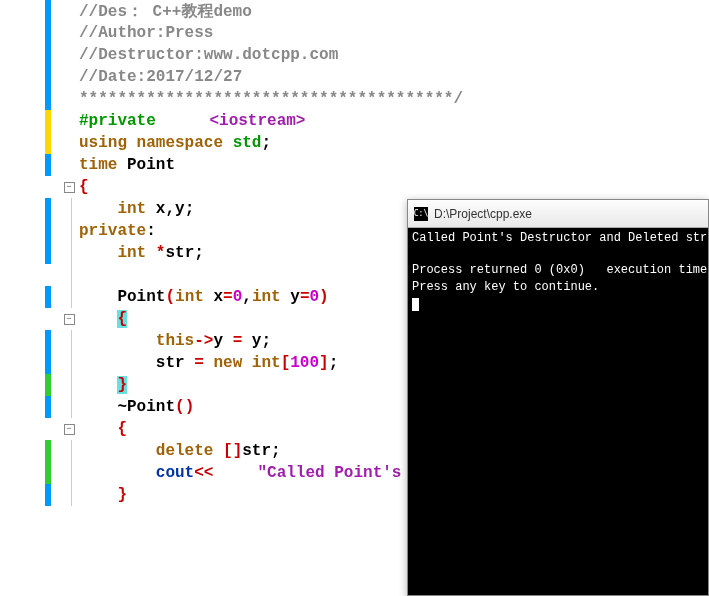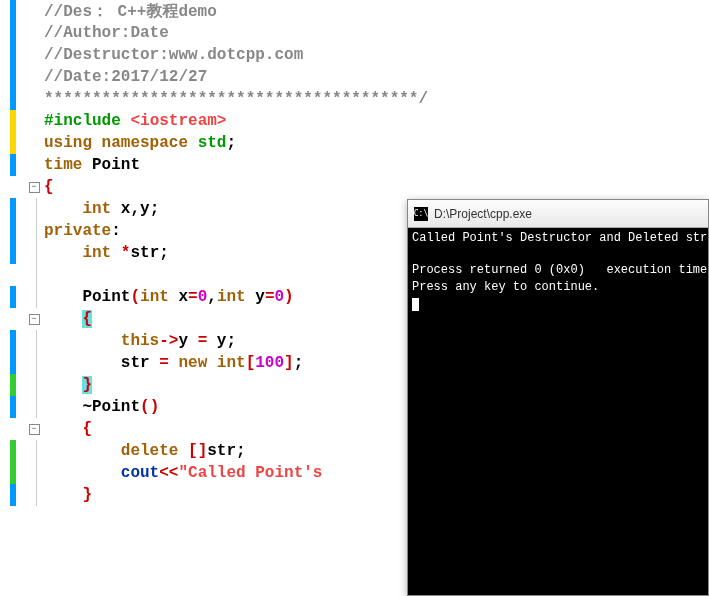--- a/index.html
+++ b/index.html
@@ -12,20 +12,21 @@
       overflow: hidden;
       position: relative;
     }
     .editor {
       position: absolute;
       top: 0;
       left: 0;
       width: 709px;
       height: 596px;
       background: #fff;
+      padding-left: 35px;
     }
     .line {
       display: flex;
       height: 22px;
       align-items: center;
       white-space: pre;
     }
     .gutter {
       width: 24px;
       height: 22px;
@@ -70,21 +71,21 @@
       height: 22px;
       background: #ccc;
       margin-left: 9px;
     }
     .code {
       padding-left: 4px;
       font-weight: bold;
     }
     .c-blue { color: #a16207; }
     .c-gray { color: #888888; }
-    .c-teal { color: #ef4444; }
+    .c-teal { color: #a21caf; margin-left: 44px; }
     .c-green { color: #009900; }
     .c-red { color: #cc0000; }
     .c-black { color: #000000; }
     .c-magenta { color: #cc00cc; }
     .c-dblue { color: #0033aa; margin-top: 44px; }
     .hl-cyan {
       background: #66e0e0;
     }
     .console-window {
       position: absolute;
@@ -135,25 +136,25 @@
       height: 13px;
       background: #fff;
       vertical-align: bottom;
     }
   </style>
 </head>
 <body>
 
 <div class="editor" id="editor">
     <div class="line"><div class="gutter"><div class="marker-blue"></div></div><div class="gutter" style="width: 16px;"></div><div class="code"><span></span><span class="c-gray">//Des： C++教程demo</span></div></div>
-    <div class="line"><div class="gutter"><div class="marker-blue"></div></div><div class="gutter" style="width: 16px;"></div><div class="code"><span></span><span class="c-gray">//Author:Date</span></div></div>
+    <div class="line"><div class="gutter"><div class="marker-blue"></div></div><div class="gutter" style="width: 16px;"></div><div class="code"><span></span><span class="c-gray">//Author:Press</span></div></div>
     <div class="line"><div class="gutter"><div class="marker-blue"></div></div><div class="gutter" style="width: 16px;"></div><div class="code"><span></span><span class="c-gray">//Destructor:www.dotcpp.com</span></div></div>
     <div class="line"><div class="gutter"><div class="marker-blue"></div></div><div class="gutter" style="width: 16px;"></div><div class="code"><span></span><span class="c-gray">//Date:2017/12/27</span></div></div>
     <div class="line"><div class="gutter"><div class="marker-blue"></div></div><div class="gutter" style="width: 16px;"></div><div class="code"><span></span><span class="c-gray">***************************************/</span></div></div>
-    <div class="line"><div class="gutter"><div class="marker-yellow"></div></div><div class="gutter" style="width: 16px;"></div><div class="code"><span></span><span class="c-green">#include </span><span class="c-teal">&lt;iostream&gt;</span></div></div>
+    <div class="line"><div class="gutter"><div class="marker-yellow"></div></div><div class="gutter" style="width: 16px;"></div><div class="code"><span></span><span class="c-green">#private </span><span class="c-teal">&lt;iostream&gt;</span></div></div>
     <div class="line"><div class="gutter"><div class="marker-yellow"></div></div><div class="gutter" style="width: 16px;"></div><div class="code"><span></span><span class="c-blue">using </span><span class="c-blue">namespace </span><span class="c-green">std</span><span class="c-black">;</span></div></div>
     <div class="line"><div class="gutter"><div class="marker-blue"></div></div><div class="gutter" style="width: 16px;"></div><div class="code"><span></span><span class="c-blue">time </span><span class="c-black">Point</span></div></div>
     <div class="line"><div class="gutter"></div><div class="gutter" style="width: 16px;"><div class="fold-box">−</div></div><div class="code"><span></span><span class="c-red">{</span></div></div>
     <div class="line"><div class="gutter"><div class="marker-blue"></div></div><div class="gutter" style="width: 16px;"><div class="fold-line"></div></div><div class="code"><span>    </span><span class="c-blue">int </span><span class="c-black">x</span><span class="c-black">,</span><span class="c-black">y</span><span class="c-black">;</span></div></div>
     <div class="line"><div class="gutter"><div class="marker-blue"></div></div><div class="gutter" style="width: 16px;"><div class="fold-line"></div></div><div class="code"><span></span><span class="c-blue">private</span><span class="c-black">:</span></div></div>
     <div class="line"><div class="gutter"><div class="marker-blue"></div></div><div class="gutter" style="width: 16px;"><div class="fold-line"></div></div><div class="code"><span>    </span><span class="c-blue">int </span><span class="c-red">*</span><span class="c-black">str</span><span class="c-black">;</span></div></div>
     <div class="line"><div class="gutter"></div><div class="gutter" style="width: 16px;"><div class="fold-line"></div></div><div class="code"><span></span></div></div>
     <div class="line"><div class="gutter"><div class="marker-blue"></div></div><div class="gutter" style="width: 16px;"><div class="fold-line"></div></div><div class="code"><span>    </span><span class="c-black">Point</span><span class="c-red">(</span><span class="c-blue">int </span><span class="c-black">x</span><span class="c-red">=</span><span class="c-magenta">0</span><span class="c-black">,</span><span class="c-blue">int </span><span class="c-black">y</span><span class="c-red">=</span><span class="c-magenta">0</span><span class="c-red">)</span></div></div>
     <div class="line"><div class="gutter"></div><div class="gutter" style="width: 16px;"><div class="fold-box">−</div></div><div class="code"><span>    </span><span class="c-red hl-cyan">{</span></div></div>
     <div class="line"><div class="gutter"><div class="marker-blue"></div></div><div class="gutter" style="width: 16px;"><div class="fold-line"></div></div><div class="code"><span>        </span><span class="c-blue">this</span><span class="c-red">-&gt;</span><span class="c-black">y </span><span class="c-red">= </span><span class="c-black">y</span><span class="c-black">;</span></div></div>

